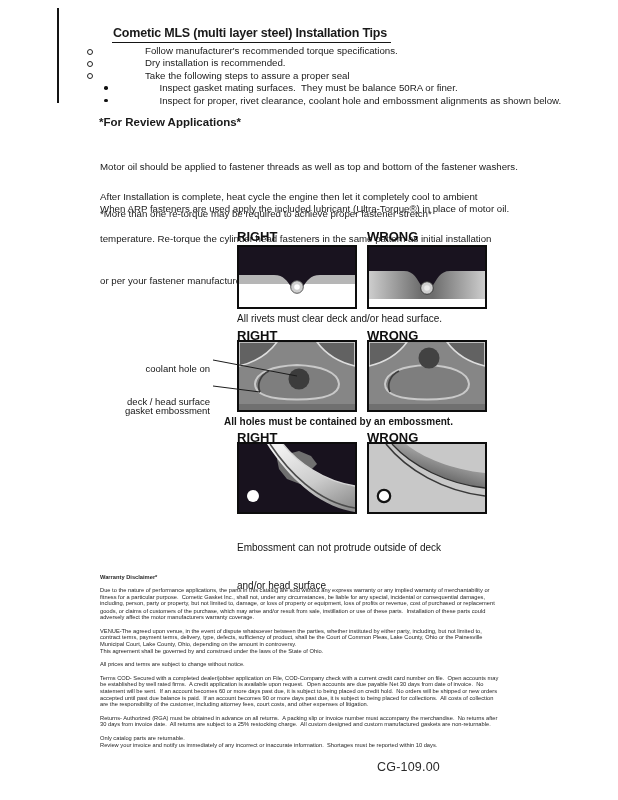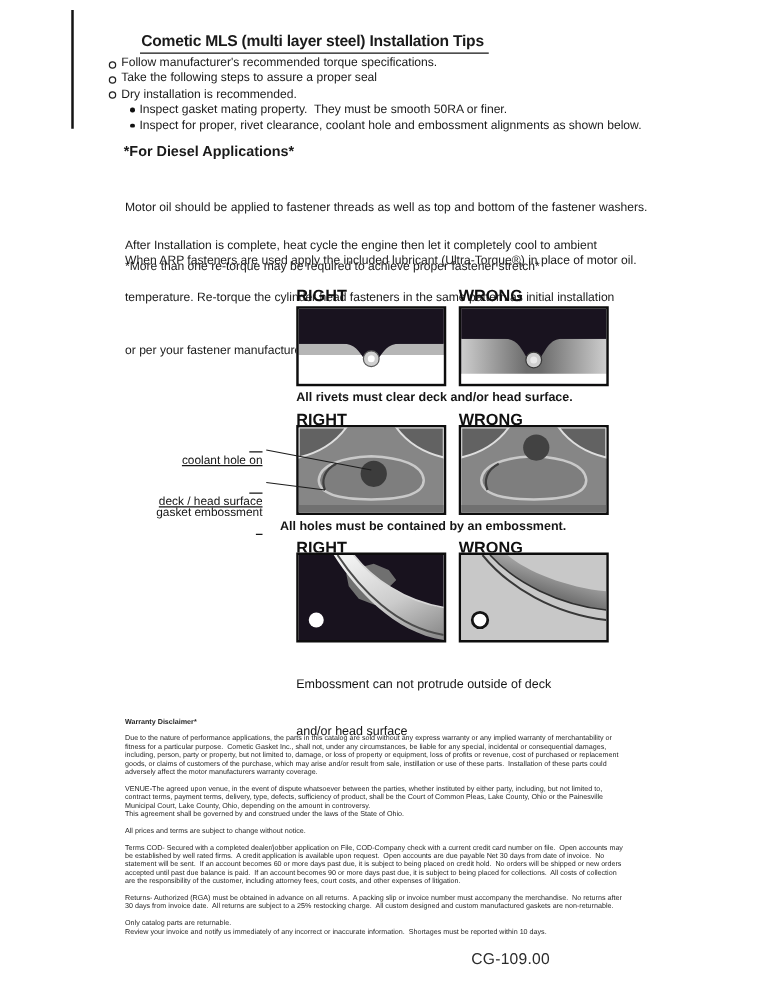--- a/index.html
+++ b/index.html
@@ -5,21 +5,21 @@
   html,body { margin:0; padding:0; background:#fff; }
   .page { position:relative; width:618px; height:800px; background:#ffffff;
           font-family:"Liberation Sans", sans-serif; color:#1a1a1a; overflow:hidden; }
 
   .edge-line { position:absolute; left:57px; top:8px; width:2px; height:95px; background:#141414; }
 
   .title { position:absolute; left:112px; top:26px; font-size:12.5px; font-weight:bold;
            letter-spacing:-0.2px; border-bottom:1.5px solid #151515; padding:0 4px 2px 1px; }
 
   .bullets { position:absolute; left:87px; top:45px; font-size:9.7px; line-height:12.4px; }
-  .brow { display:flex; white-space:pre; }
+  .brow { display:flex; white-space:pre;gap:48px; }
   .obullet { width:4px; height:4px; border:1px solid #222; border-radius:50%; margin:3.5px 4px 0 0; flex:none; }
   .dotbullet { width:3.5px; height:3.5px; background:#111; border-radius:50%; margin:4px 4px 0 0; flex:none; }
   .sub { margin-left:17px; }
 
   .diesel-heading { position:absolute; left:99px; top:116px; font-size:11.5px; font-weight:bold; }
   .bodypara { position:absolute; left:100px; font-size:9.7px; line-height:14px; white-space:pre; }
 
   .dlabel { position:absolute; width:120px; text-align:left; font-size:13px; color:#101010;font-weight:bold; }
   .dbox  { position:absolute; width:116px; height:60px; border:2px solid #0d0d0d; background:#fff; line-height:0; }
   .dbox.tall { height:68px; }
@@ -45,37 +45,37 @@
 
   <div class="title">Cometic MLS (multi layer steel) Installation Tips</div>
 
   <div class="bullets">
     <div class="brow">
       <span class="obullet"></span>
       <span>Follow manufacturer's recommended torque specifications.</span>
     </div>
     <div class="brow">
       <span class="obullet"></span>
-      <span>Take the following steps to assure a proper seal</span>
+      <span>Dry installation is recommended.</span>
     </div>
     <div class="brow">
       <span class="obullet"></span>
-      <span>Dry installation is recommended.</span>
+      <span>Take the following steps to assure a proper seal</span>
     </div>
     <div class="brow sub">
       <span class="dotbullet"></span>
-      <span>Inspect gasket mating property.  They must be smooth 50RA or finer.</span>
+      <span>Inspect gasket mating surfaces.  They must be balance 50RA or finer.</span>
     </div>
     <div class="brow sub">
       <span class="dotbullet"></span>
       <span>Inspect for proper, rivet clearance, coolant hole and embossment alignments as shown below.</span>
     </div>
   </div>
 
-  <div class="diesel-heading">*For Diesel Applications*</div>
+  <div class="diesel-heading">*For Review Applications*</div>
 
   <div class="bodypara" style="top:132px;">
     <div class="fp-line">Motor oil should be applied to fastener threads as well as top and bottom of the fastener washers.</div>
     <div class="fp-line">When ARP fasteners are used apply the included lubricant (Ultra-Torque®) in place of motor oil.</div>
   </div>
 
   <div class="bodypara" style="top:162px;">
     <div class="fp-line">After Installation is complete, heat cycle the engine then let it completely cool to ambient</div>
     <div class="fp-line">temperature. Re-torque the cylinder head fasteners in the same pattern as initial installation</div>
     <div class="fp-line">or per your fastener manufacturer's recommendations.</div>
@@ -107,26 +107,26 @@
         </linearGradient>
       </defs>
       <rect width="116" height="60" fill="#19131f"></rect>
       <rect y="24" width="116" height="36" fill="url(#gw1)"></rect>
       <rect y="52" width="116" height="8" fill="#ffffff"></rect>
       <path d="M0,0 H116 V24 H81 C71,24 68,32 63,40 C60,45 56,45 53,40 C48,32 45,24 35,24 H0 Z" fill="#19131f"></path>
       <circle cx="58" cy="41" r="6.3" fill="#cfcfcf" stroke="#3a3a3a" stroke-width="1"></circle>
       <circle cx="58" cy="41" r="2.8" fill="#e9e9e9"></circle>
     </svg>
   </div>
-  <div class="caption" style="left:237px; top:313px;font-weight:bold;">All rivets must clear deck and/or head surface.</div>
+  <div class="caption" style="left:237px; top:313px;">All rivets must clear deck and/or head surface.</div>
 
   <div class="dlabel" style="left:237px; top:328px;">RIGHT</div>
   <div class="dlabel" style="left:367px; top:328px;">WRONG</div>
 
-  <div class="callout" style="top:341px;text-decoration:underline;">
+  <div class="callout" style="top:341px;">
     <div class="fp-line">coolant hole on</div>
     <div class="fp-line">deck / head surface</div>
   </div>
   <div class="callout" style="top:379px;margin-top:26px;">gasket embossment</div>
 
   <div class="dbox tall" style="left:237px; top:340px;">
     <svg width="116" height="68" viewBox="0 0 116 68">
       <rect width="116" height="68" fill="#868686"></rect>
       <rect y="62" width="116" height="6" fill="#707070"></rect>
       <path d="M0,0 H38 C30,11 17,20 0,24 Z" fill="#626262" stroke="#dedede" stroke-width="1.6"></path>

